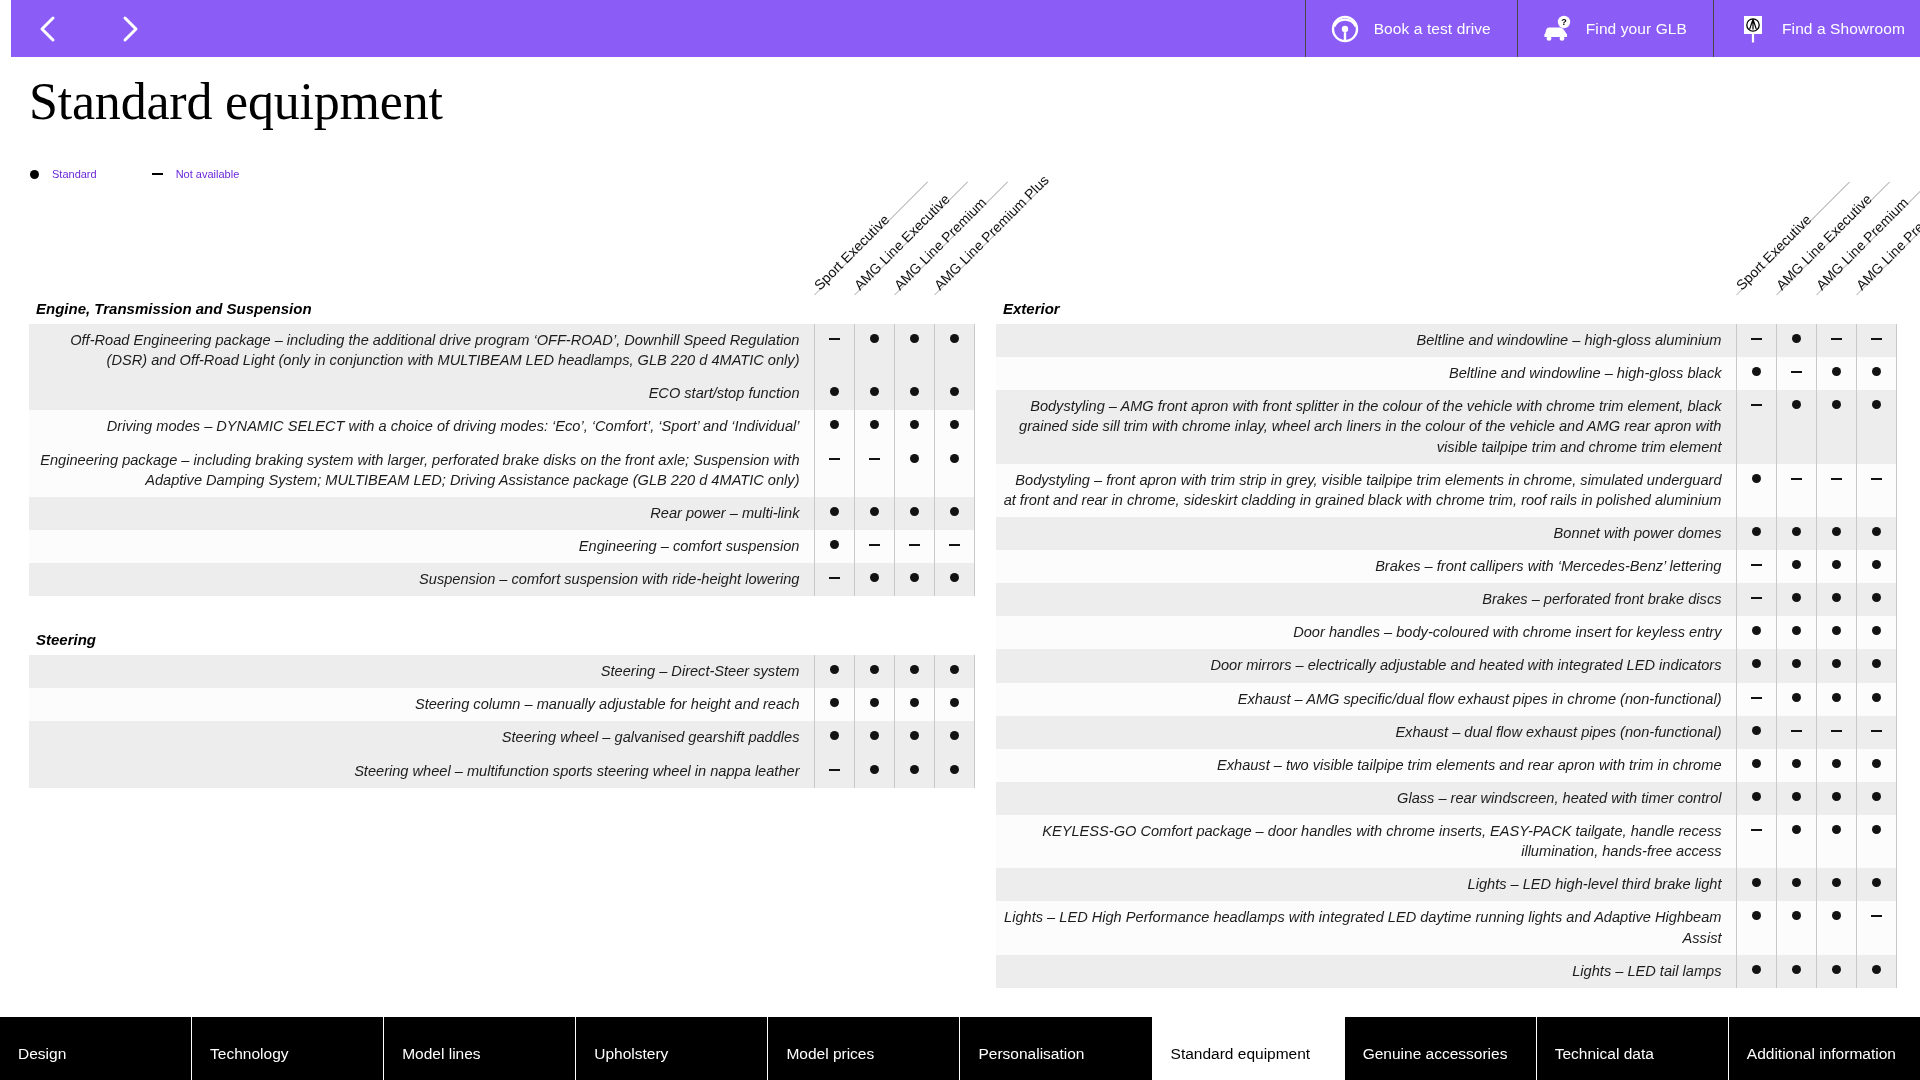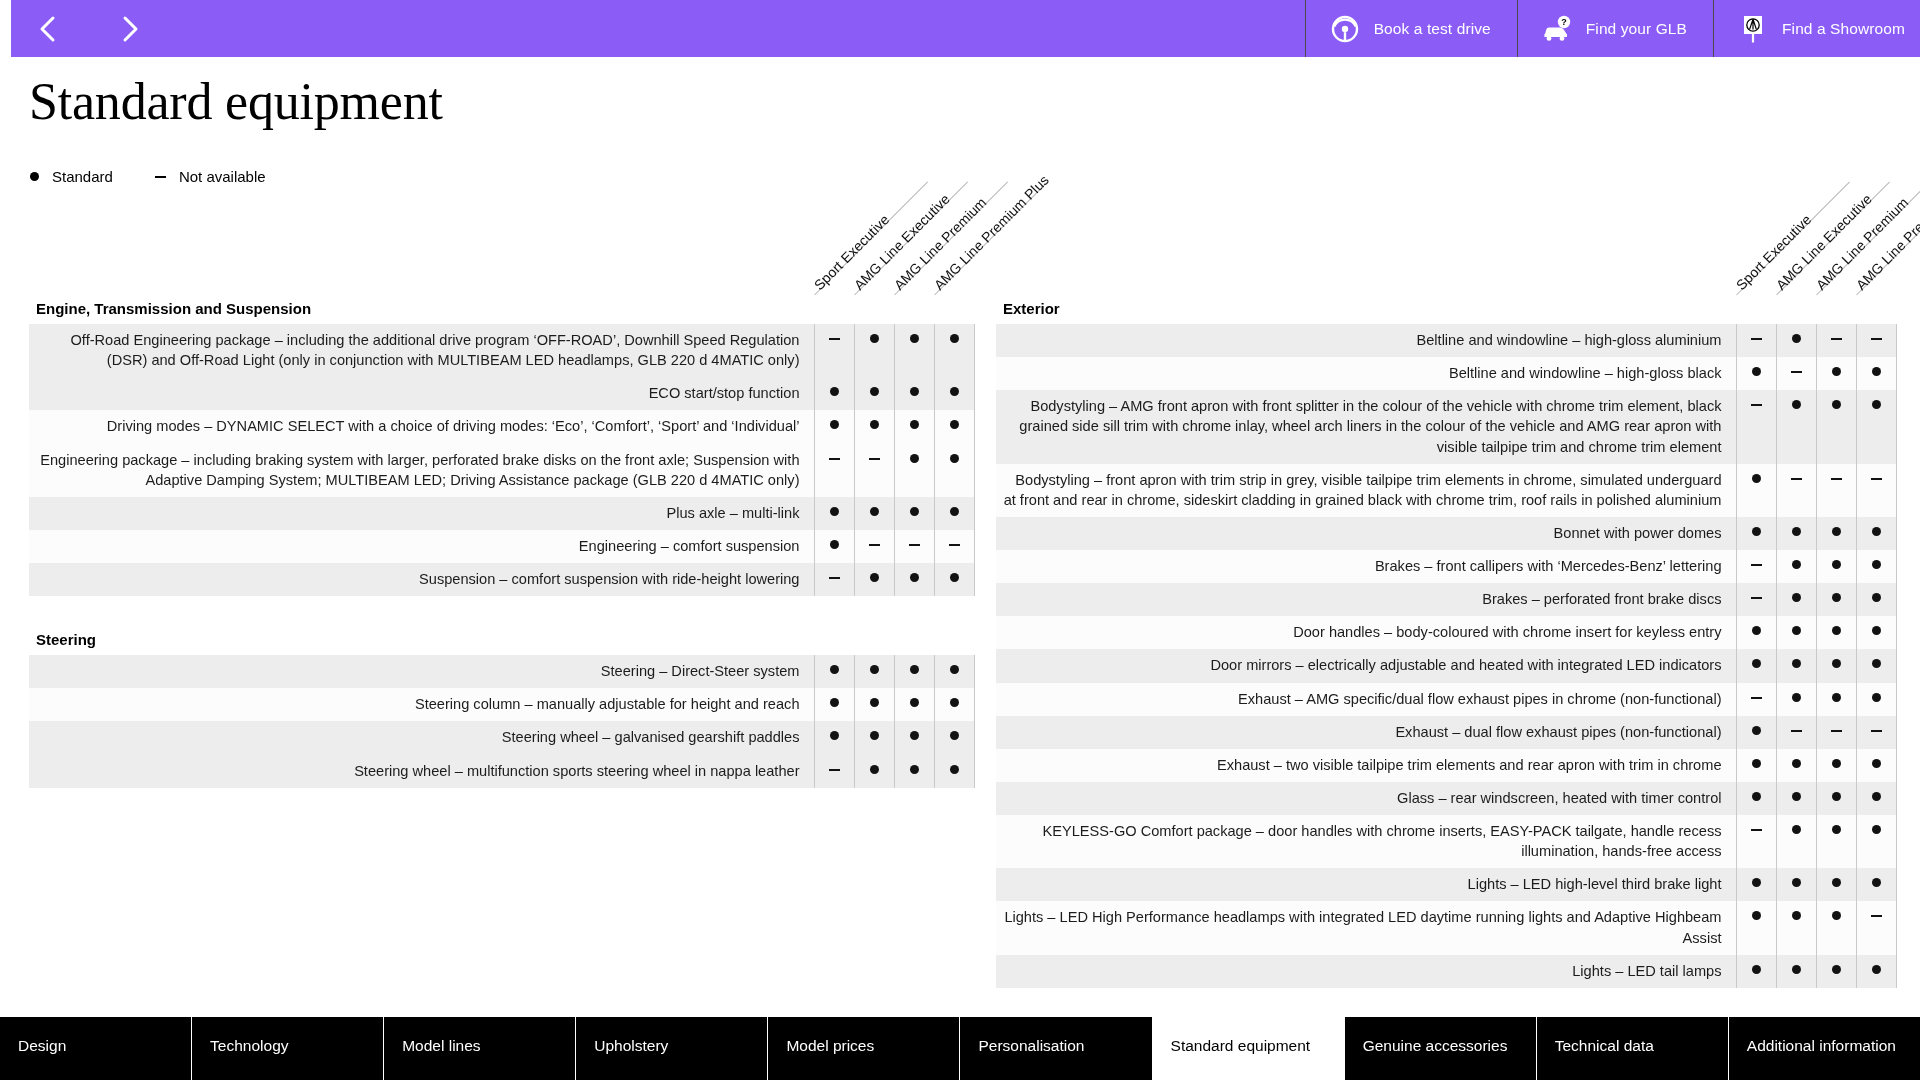--- a/index.html
+++ b/index.html
@@ -69,22 +69,23 @@
     font-weight: 400;
   }
 
   
   .legend {
     position: absolute;
     left: 30px;
     top: 168px;
     display: flex;
     align-items: center;
-    font-size: 15px;
-    color: #000000;
+    font-size: 11px;
+    color: #6d28d9;
+    gap: 13px;
   }
   .legend-item { display: flex; align-items: center; }
   .legend-item + .legend-item { margin-left: 42px; }
   .legend-dot {
     width: 9px; height: 9px;
     border-radius: 50%;
     background: #000;
     margin-right: 13px;
   }
   .legend-dash {
@@ -130,20 +131,21 @@
     transform-origin: left bottom;
     transform: rotate(-45deg);
     letter-spacing: .1px;
   }
 
   table.eq {
     width: 100%;
     border-collapse: collapse;
     table-layout: fixed;
     font-size: 14.6px;
+    font-style: italic;
   }
   table.eq td { vertical-align: top; }
   .sec-head td {
     font-weight: bold;
     font-size: 15px;
     padding: 5px 0 7px 7px;
     background: #ffffff;
     color: #000;
   }
   tr.row td.desc {
@@ -188,21 +190,21 @@
     width: 1920px;
     height: 63px;
     background: #000000;
     display: flex;
     align-items: stretch;
   }
   .btab {
     flex: 1 1 0;
     display: flex;
     align-items: flex-start;
-    padding: 20px 0 0 18px;
+    padding: 28px 0 0 18px;
     color: #ffffff;
     font-size: 15.5px;
     border-right: 1px solid #ffffff;
     cursor: pointer;
     box-sizing: border-box;
     white-space: nowrap;
     overflow: hidden;
   }
   .btab:last-child { border-right: none; }
   .btab.active {
@@ -328,21 +330,21 @@
             <td class="mk"><span class="mark-dot"></span></td>
           </tr>
           <tr class="row">
             <td class="desc">Engineering package – including braking system with larger, perforated brake disks on the front axle; Suspension with Adaptive Damping System; MULTIBEAM LED; Driving Assistance package (GLB 220 d 4MATIC only)</td>
             <td class="mk"><span class="mark-dash"></span></td>
             <td class="mk"><span class="mark-dash"></span></td>
             <td class="mk"><span class="mark-dot"></span></td>
             <td class="mk"><span class="mark-dot"></span></td>
           </tr>
           <tr class="row alt">
-            <td class="desc">Plus axle – multi-link</td>
+            <td class="desc">Rear power – multi-link</td>
             <td class="mk"><span class="mark-dot"></span></td>
             <td class="mk"><span class="mark-dot"></span></td>
             <td class="mk"><span class="mark-dot"></span></td>
             <td class="mk"><span class="mark-dot"></span></td>
           </tr>
           <tr class="row">
             <td class="desc">Engineering – comfort suspension</td>
             <td class="mk"><span class="mark-dot"></span></td>
             <td class="mk"><span class="mark-dash"></span></td>
             <td class="mk"><span class="mark-dash"></span></td>

